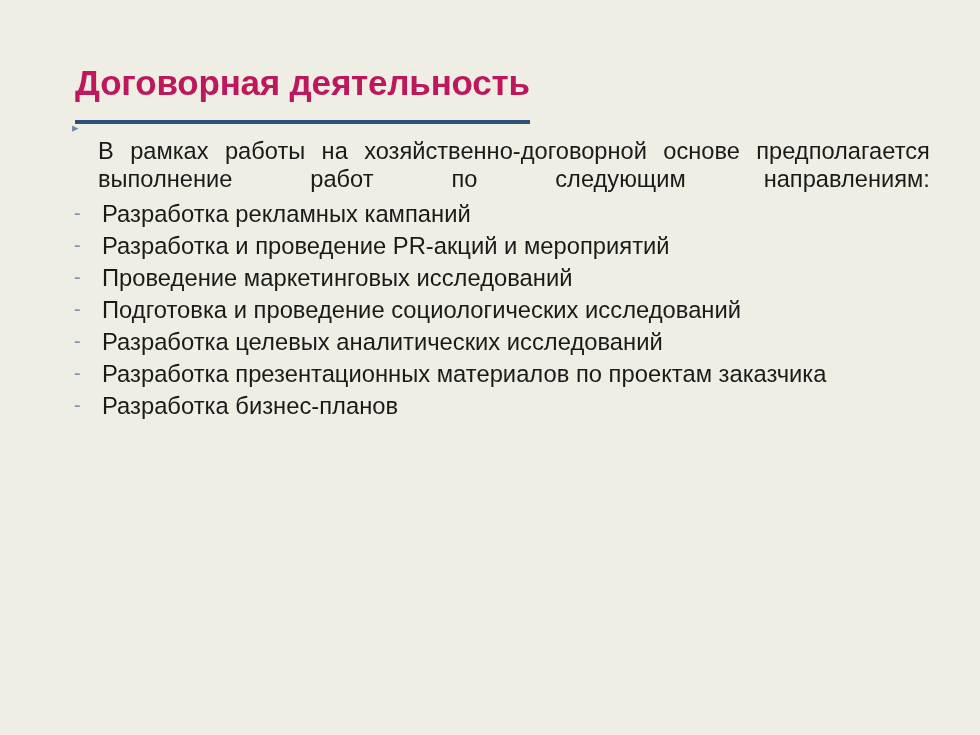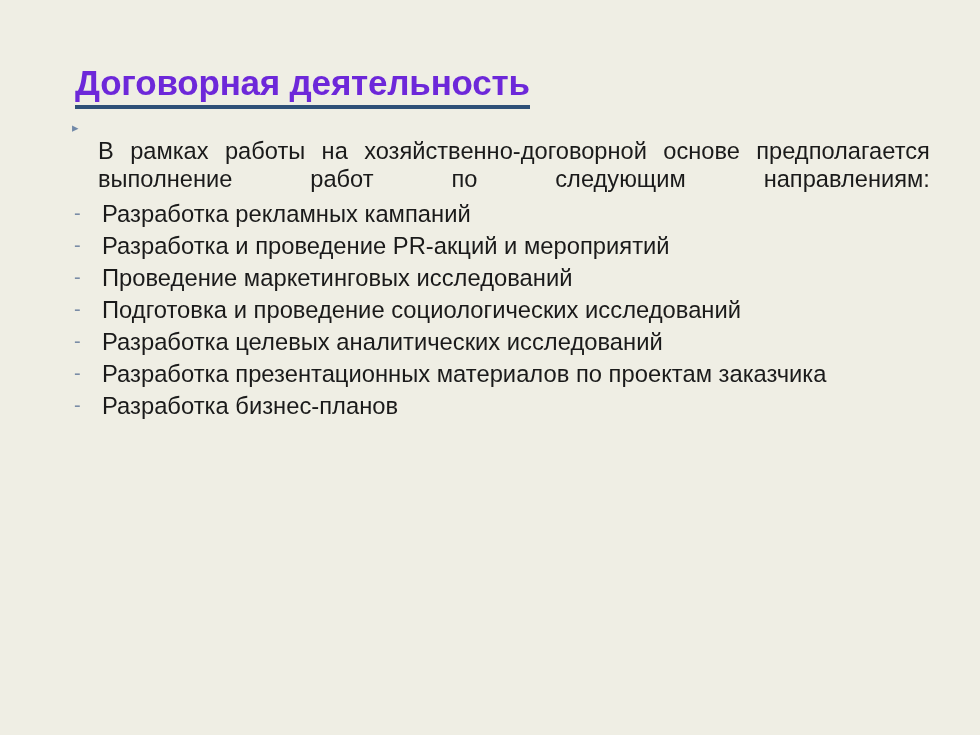--- a/index.html
+++ b/index.html
@@ -25,25 +25,25 @@
   
   .slide-title-wrap {
     position: absolute;
     left: 75px;
     top: 42px;
   }
   .slide-title {
     display: inline-block;
     font-size: 35px;
     font-weight: bold;
-    color: #6d28d9;
+    color: #be185d;
     letter-spacing: -0.2px;
     line-height: 1.05;
     white-space: nowrap;
-    padding-bottom: 3px;
+    padding-bottom: 18px;
     border-bottom: 4px solid #2e5077;
   }
 
   
   .intro-block {
     position: absolute;
     left: 72px;
     top: 112px;
     width: 888px;
   }

